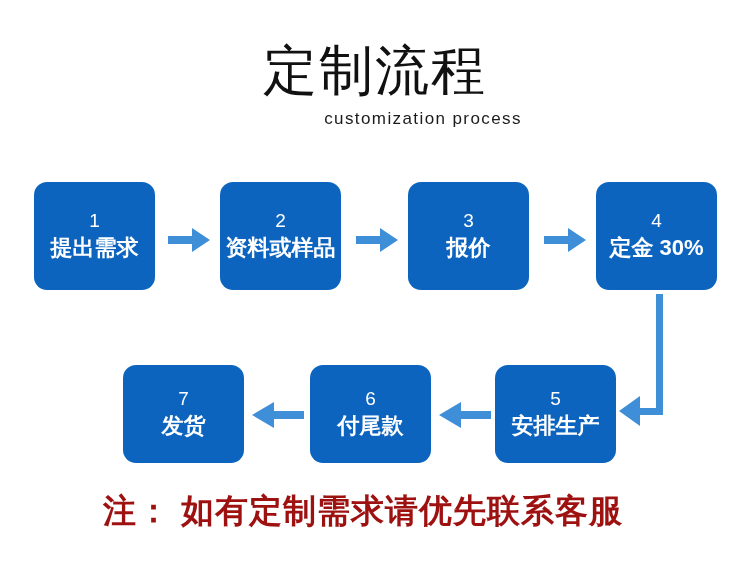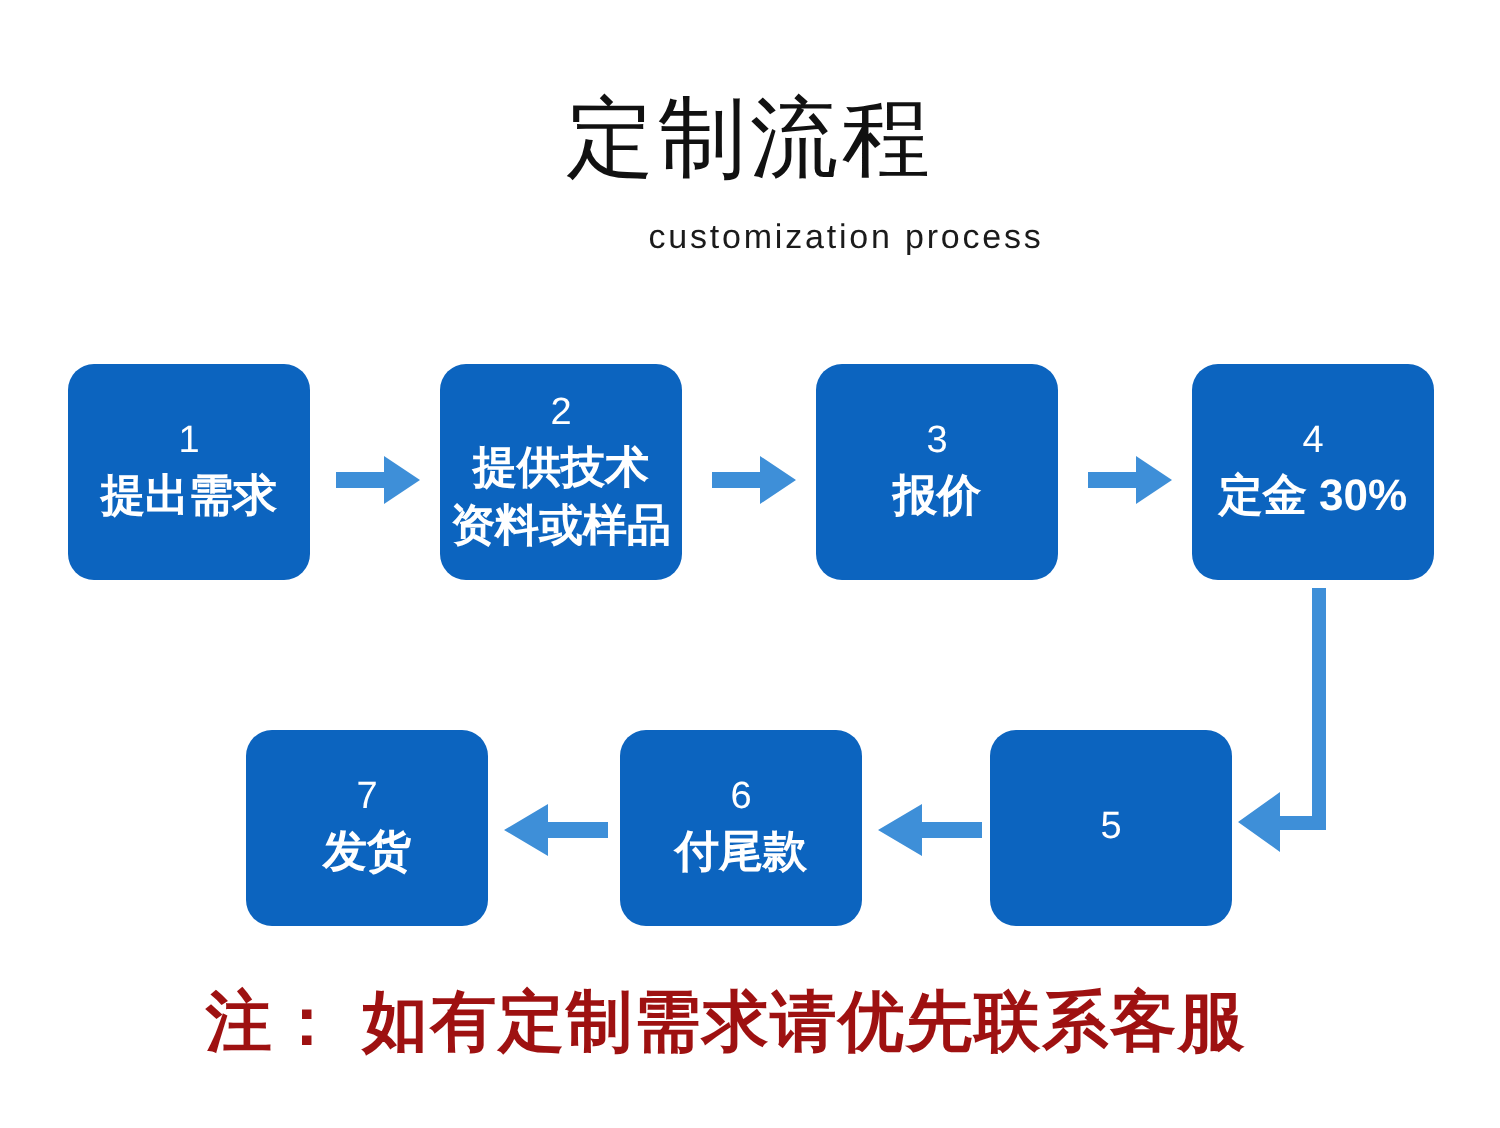--- a/index.html
+++ b/index.html
@@ -18,21 +18,21 @@
     overflow: hidden;
   }
 
   
   .title {
     position: absolute;
     left: 0;
     top: 33px;
     width: 750px;
     text-align: center;
-    font-size: 44px;
+    font-size: 54px;
     line-height: 74px;
     font-weight: 500;
     color: #111111;
     letter-spacing: 2px;
     white-space: nowrap;
   }
   .subtitle {
     position: absolute;
     left: 0;
     top: 108px;
@@ -121,21 +121,20 @@
 
   <div class="arrow" style="left:168px; top:227px;">
     <svg width="42" height="26" viewBox="0 0 42 26">
       <path d="M0,9 L24,9 L24,1 L42,13 L24,25 L24,17 L0,17 Z" fill="#3e8fd8"></path>
     </svg>
   </div>
 
   <div class="step" style="left:220px; top:182px; width:121px; height:108px;">
     <div class="num">2</div>
     <div class="lines">
-      <div class="ln">提供技术</div>
       <div class="ln">资料或样品</div>
     </div>
   </div>
 
   <div class="arrow" style="left:356px; top:227px;">
     <svg width="42" height="26" viewBox="0 0 42 26">
       <path d="M0,9 L24,9 L24,1 L42,13 L24,25 L24,17 L0,17 Z" fill="#3e8fd8"></path>
     </svg>
   </div>
 
@@ -188,17 +187,20 @@
   </div>
 
   <div class="arrow" style="left:439px; top:401px;">
     <svg width="52" height="28" viewBox="0 0 52 28">
       <path d="M52,10 L22,10 L22,1 L0,14 L22,27 L22,18 L52,18 Z" fill="#3e8fd8"></path>
     </svg>
   </div>
 
   <div class="step" style="left:495px; top:365px; width:121px; height:98px;">
     <div class="num">5</div>
+    <div class="lines">
+      <div class="ln">安排生产</div>
+    </div>
   </div>
 
   <div class="note">注： 如有定制需求请优先联系客服</div>
 
 </div>
 
 </body></html>

